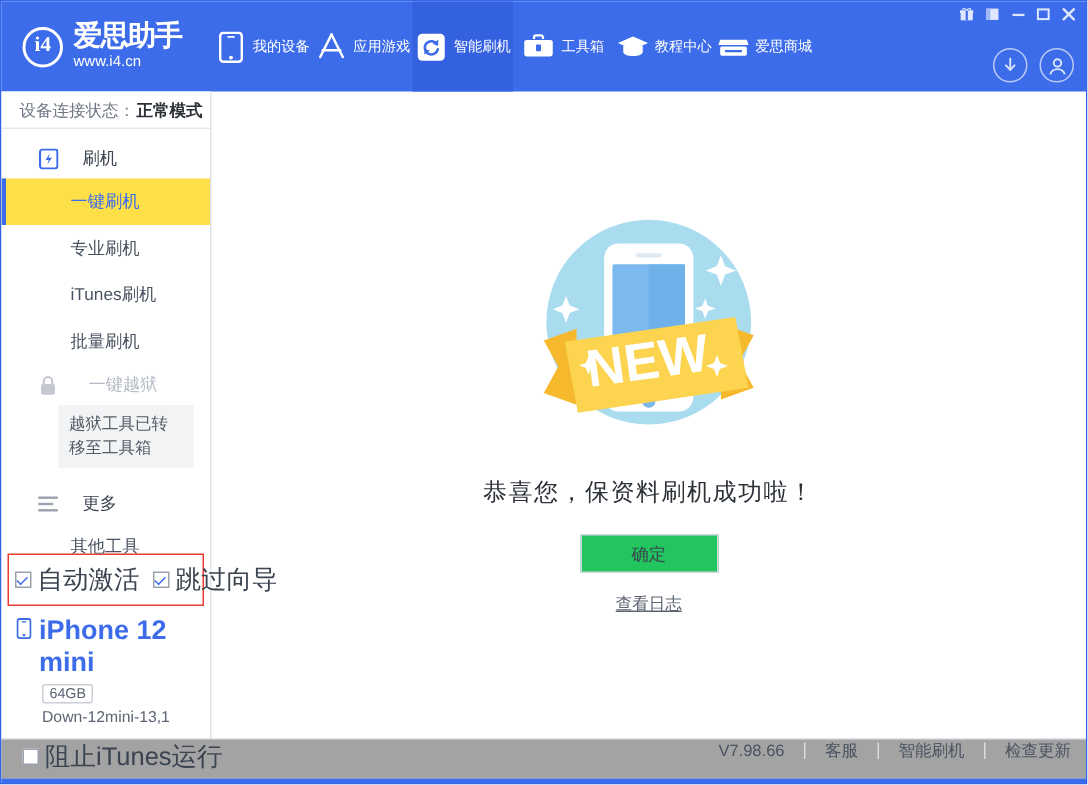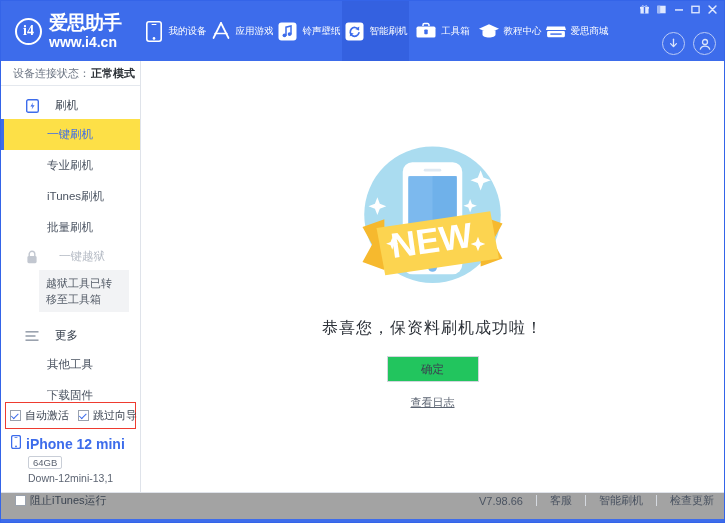--- a/index.html
+++ b/index.html
@@ -43,23 +43,22 @@
     font-weight: bold;
     font-family: "Liberation Serif", serif;
     flex: 0 0 27px;
   }
   .brand-text { display: flex; flex-direction: column; line-height: 1; }
   .brand-name {
     color: #fff; font-size: 19px; font-weight: bold;
     letter-spacing: -1px;
   }
   .brand-url {
-    color: #fff; font-size: 14px; margin-top: 3px;
+    color: #fff; font-size: 10px; margin-top: 3px;
     letter-spacing: 0px;
-    font-weight: bold;
   }
 
   .navtabs { display: flex; align-items: stretch; }
   .navtab {
     width: 67px;
     display: flex; 
     align-items: center; justify-content: center;
     gap: 4px;
     cursor: pointer;
     color: #eaf0ff;
@@ -167,21 +166,21 @@
   .side-bottom { margin-top: auto; }
   .checkrow-wrap {
     margin: 0 4px 2px 4px;
     border: 1.5px solid #ee3b2f;
     padding: 5px 4px;
     display: flex; align-items: center; gap: 9px;
     justify-content: flex-start;
   }
   .chk {
     display: flex; align-items: center; gap: 4px;
-    font-size: 11px; color: #3a4350; cursor: pointer;
+    font-size: 17px; color: #3a4350; cursor: pointer;
     white-space: nowrap;
   }
   .chkbox {
     width: 11px; height: 11px;
     border: 1px solid #9aa2ae;
     background: #fff;
     flex: 0 0 11px;
     display: flex; align-items: center; justify-content: center;
   }
   .chkbox.checked::after {
@@ -190,22 +189,22 @@
     border-left: 1.6px solid #3d6ceb;
     border-bottom: 1.6px solid #3d6ceb;
     transform: rotate(-45deg) translate(0px, -1px);
   }
 
   .device-box {
     padding: 4px 0 8px 10px;
     border-top: 0;
   }
   .dev-name {
-    display: flex; align-items: center; gap: 5px;
-    color: #3d6ceb; font-weight: bold; font-size: 14px;
+    display: flex; align-items: flex-start; gap: 5px;
+    color: #3d6ceb; font-weight: bold; font-size: 18px;
   }
   .dev-cap {
     display: inline-block;
     margin: 4px 0 3px 17px;
     border: 1px solid #c9ced7;
     border-radius: 2px;
     font-size: 9.5px;
     color: #5c6料;
     color: #5c6472;
     padding: 0px 4px;
@@ -308,31 +307,20 @@
         <span class="tab-icon">
           <svg width="22" height="20" viewBox="0 0 22 20">
               <path d="M11 2 L18.5 17" stroke="#fff" stroke-width="1.7" fill="none" stroke-linecap="round"></path>
               <path d="M11 2 L3.5 17" stroke="#fff" stroke-width="1.7" fill="none" stroke-linecap="round"></path>
               <path d="M5.2 12.5 H16.8" stroke="#fff" stroke-width="1.7" stroke-linecap="round"></path>
             </svg>
         </span>
         <span class="tab-label">应用游戏</span>
       </div>
 
-      <div class="navtab">
-        <span class="tab-icon">
-          <svg width="19" height="19" viewBox="0 0 19 19">
-              <rect x="0.5" y="0.5" width="18" height="18" rx="3" fill="#fff"></rect>
-              <path d="M8 13.2 V5.2 L13 4 V12" stroke="#3d6ceb" stroke-width="1.5" fill="none" stroke-linecap="round"></path>
-              <circle cx="6.5" cy="13.3" r="1.9" fill="#3d6ceb"></circle>
-              <circle cx="11.6" cy="12.1" r="1.9" fill="#3d6ceb"></circle>
-            </svg>
-        </span>
-        <span class="tab-label">铃声壁纸</span>
-      </div>
 
       <div class="navtab active">
         <span class="tab-icon">
           <svg width="19" height="19" viewBox="0 0 19 19">
               <rect x="0.5" y="0.5" width="18" height="18" rx="3" fill="#fff"></rect>
               <path d="M13.4 7.6 A4.4 4.4 0 1 0 13.9 10.9" stroke="#3d6ceb" stroke-width="1.7" fill="none" stroke-linecap="round"></path>
               <path d="M14.3 4.4 L13.9 8.1 L10.4 7.3 Z" fill="#3d6ceb"></path>
               <path d="M4.8 14.4 L5.2 10.8 L8.7 11.6 Z" fill="#3d6ceb"></path>
             </svg>
         </span>

